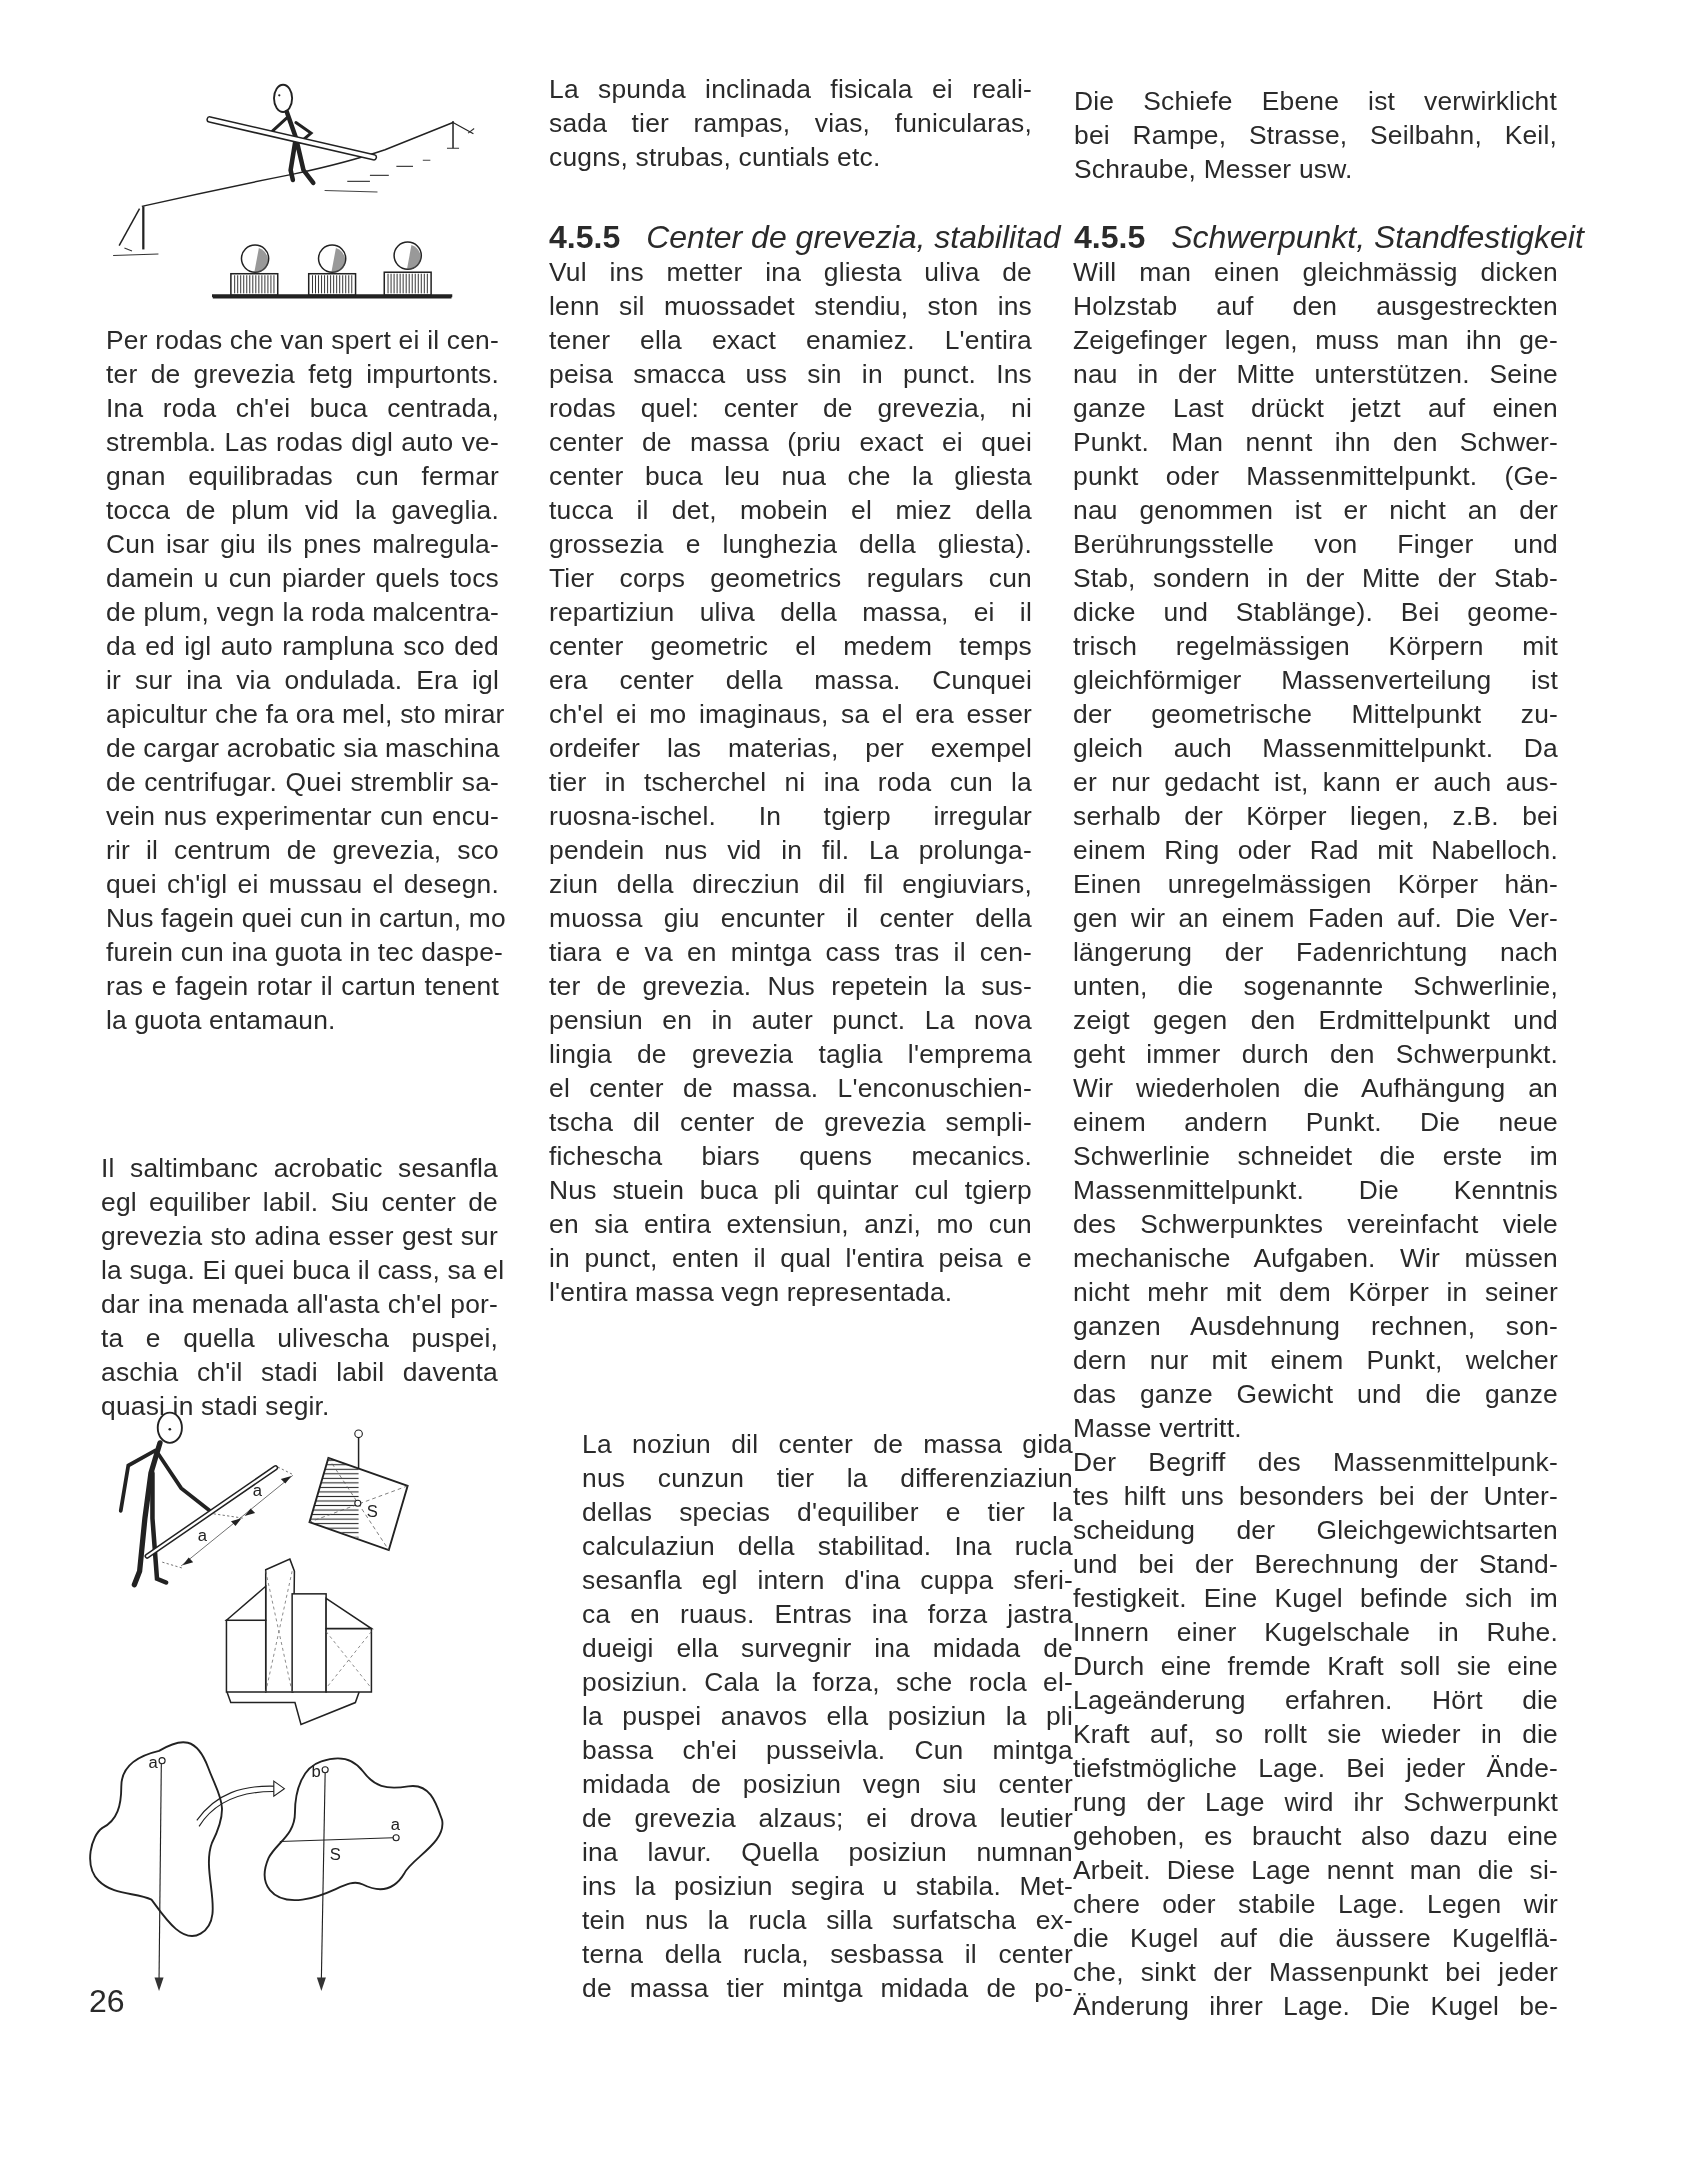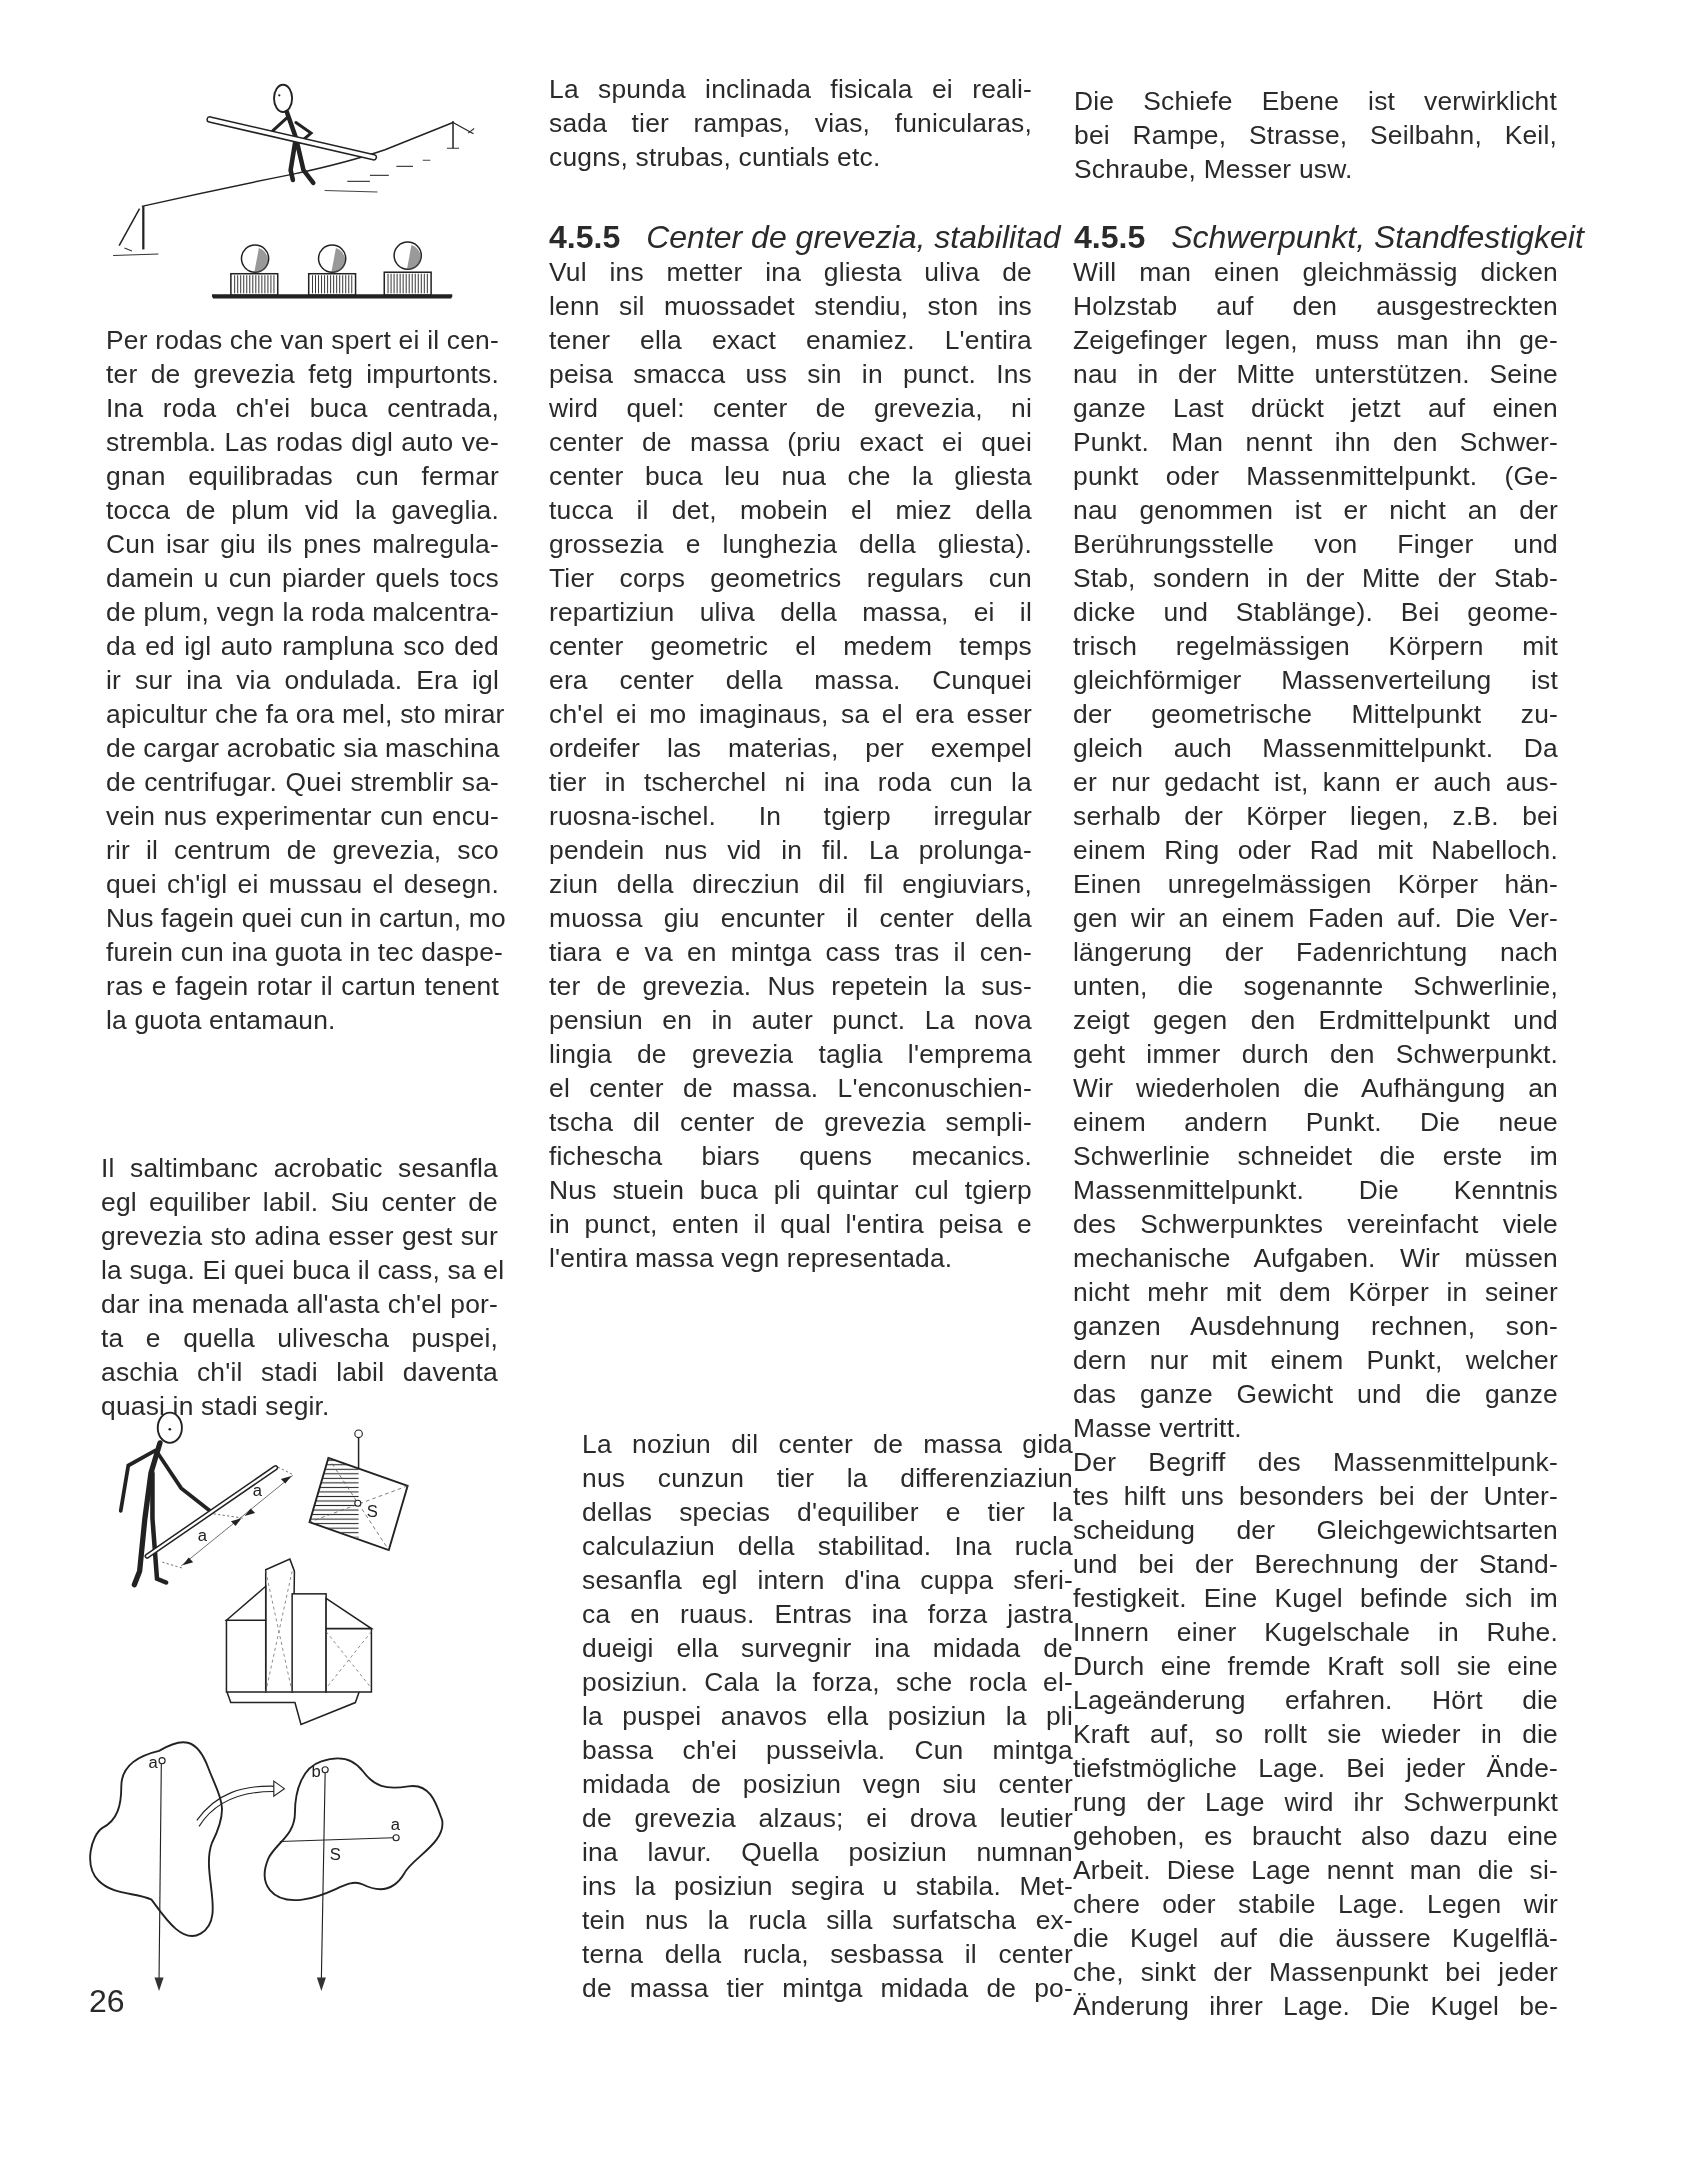--- a/index.html
+++ b/index.html
@@ -186,21 +186,21 @@
 
 <div class="col heading" style="left:549px; top:218px;">
   <span class="num">4.5.5</span><span class="title">Center de grevezia, stabilitad</span>
 </div>
 
 <div class="col" style="left:549px; top:255px; width:483px;">
   <span class="line">Vul ins metter ina gliesta uliva de</span>
   <span class="line">lenn sil muossadet stendiu, ston ins</span>
   <span class="line">tener ella exact enamiez. L'entira</span>
   <span class="line">peisa smacca uss sin in punct. Ins</span>
-  <span class="line">wird quel: center de grevezia, ni</span>
+  <span class="line">rodas quel: center de grevezia, ni</span>
   <span class="line">center de massa (priu exact ei quei</span>
   <span class="line">center buca leu nua che la gliesta</span>
   <span class="line">tucca il det, mobein el miez della</span>
   <span class="line">grossezia e lunghezia della gliesta).</span>
   <span class="line">Tier corps geometrics regulars cun</span>
   <span class="line">repartiziun uliva della massa, ei il</span>
   <span class="line">center geometric el medem temps</span>
   <span class="line">era center della massa. Cunquei</span>
   <span class="line">ch'el ei mo imaginaus, sa el era esser</span>
   <span class="line">ordeifer las materias, per exempel</span>
@@ -210,20 +210,21 @@
   <span class="line">ziun della direcziun dil fil engiuviars,</span>
   <span class="line">muossa giu encunter il center della</span>
   <span class="line">tiara e va en mintga cass tras il cen-</span>
   <span class="line">ter de grevezia. Nus repetein la sus-</span>
   <span class="line">pensiun en in auter punct. La nova</span>
   <span class="line">lingia de grevezia taglia l'emprema</span>
   <span class="line">el center de massa. L'enconuschien-</span>
   <span class="line">tscha dil center de grevezia sempli-</span>
   <span class="line">fichescha biars quens mecanics.</span>
   <span class="line">Nus stuein buca pli quintar cul tgierp</span>
+  <span class="line">en sia entira extensiun, anzi, mo cun</span>
   <span class="line">in punct, enten il qual l'entira peisa e</span>
   <span class="line last">l'entira massa vegn representada.</span>
 </div>
 
 <div class="col" style="left:538px; top:1427px; width:491px;margin-left:44px;">
   <span class="line">La noziun dil center de massa gida</span>
   <span class="line">nus cunzun tier la differenziaziun</span>
   <span class="line">dellas specias d'equiliber e tier la</span>
   <span class="line">calculaziun della stabilitad. Ina rucla</span>
   <span class="line">sesanfla egl intern d'ina cuppa sferi-</span>

